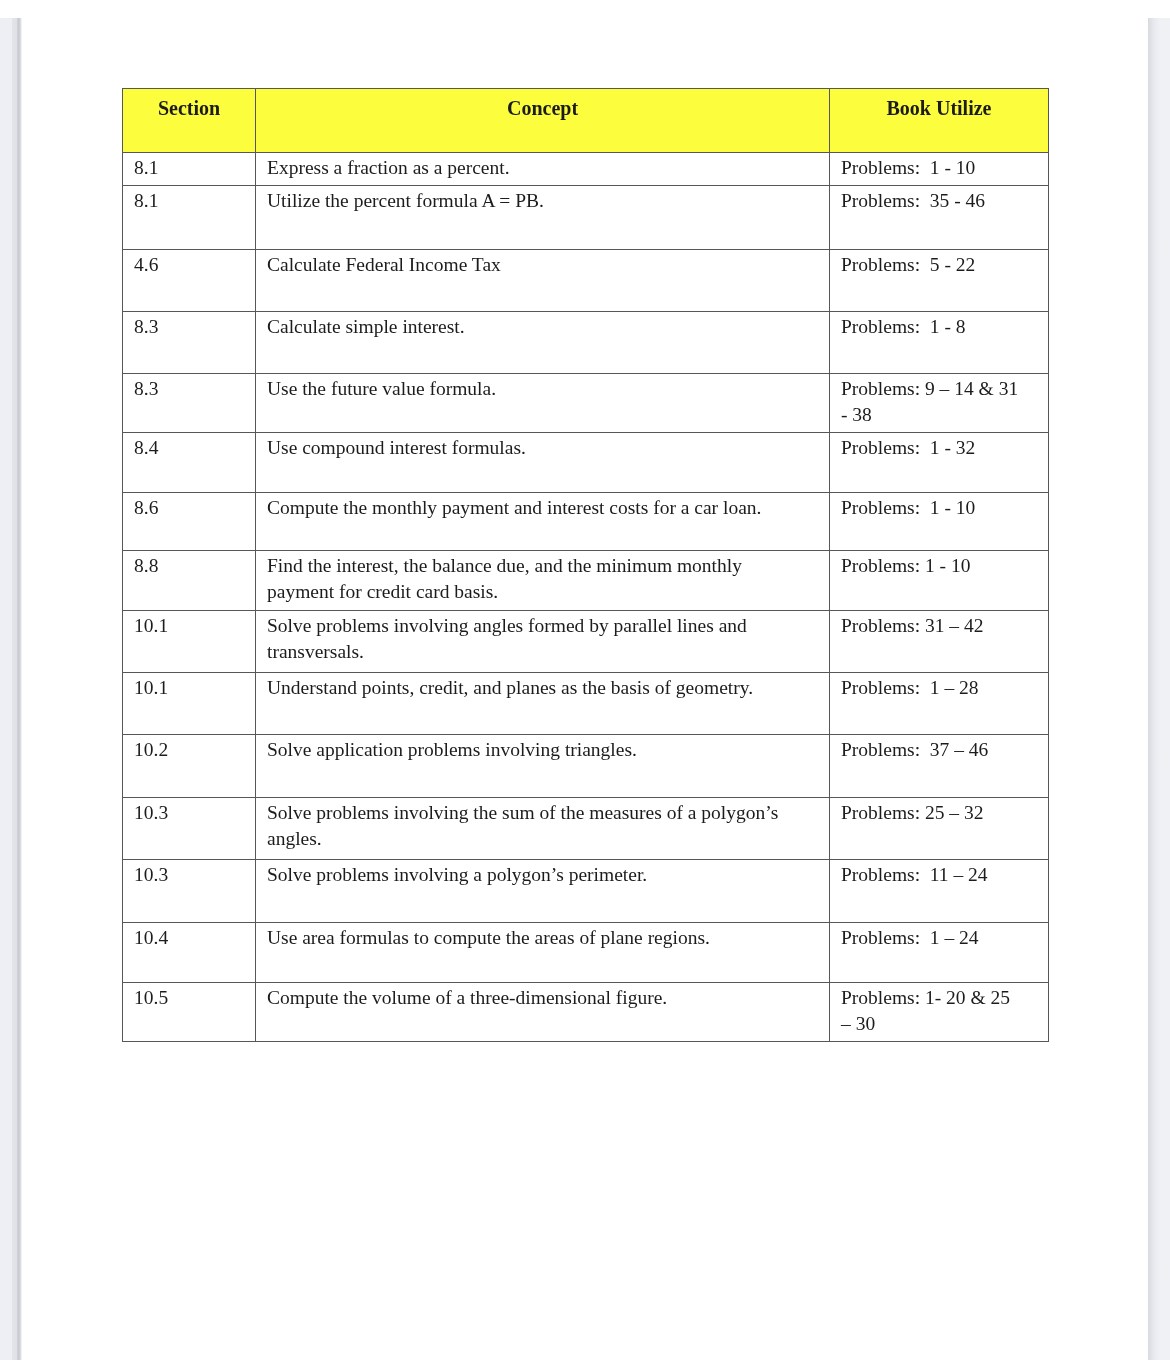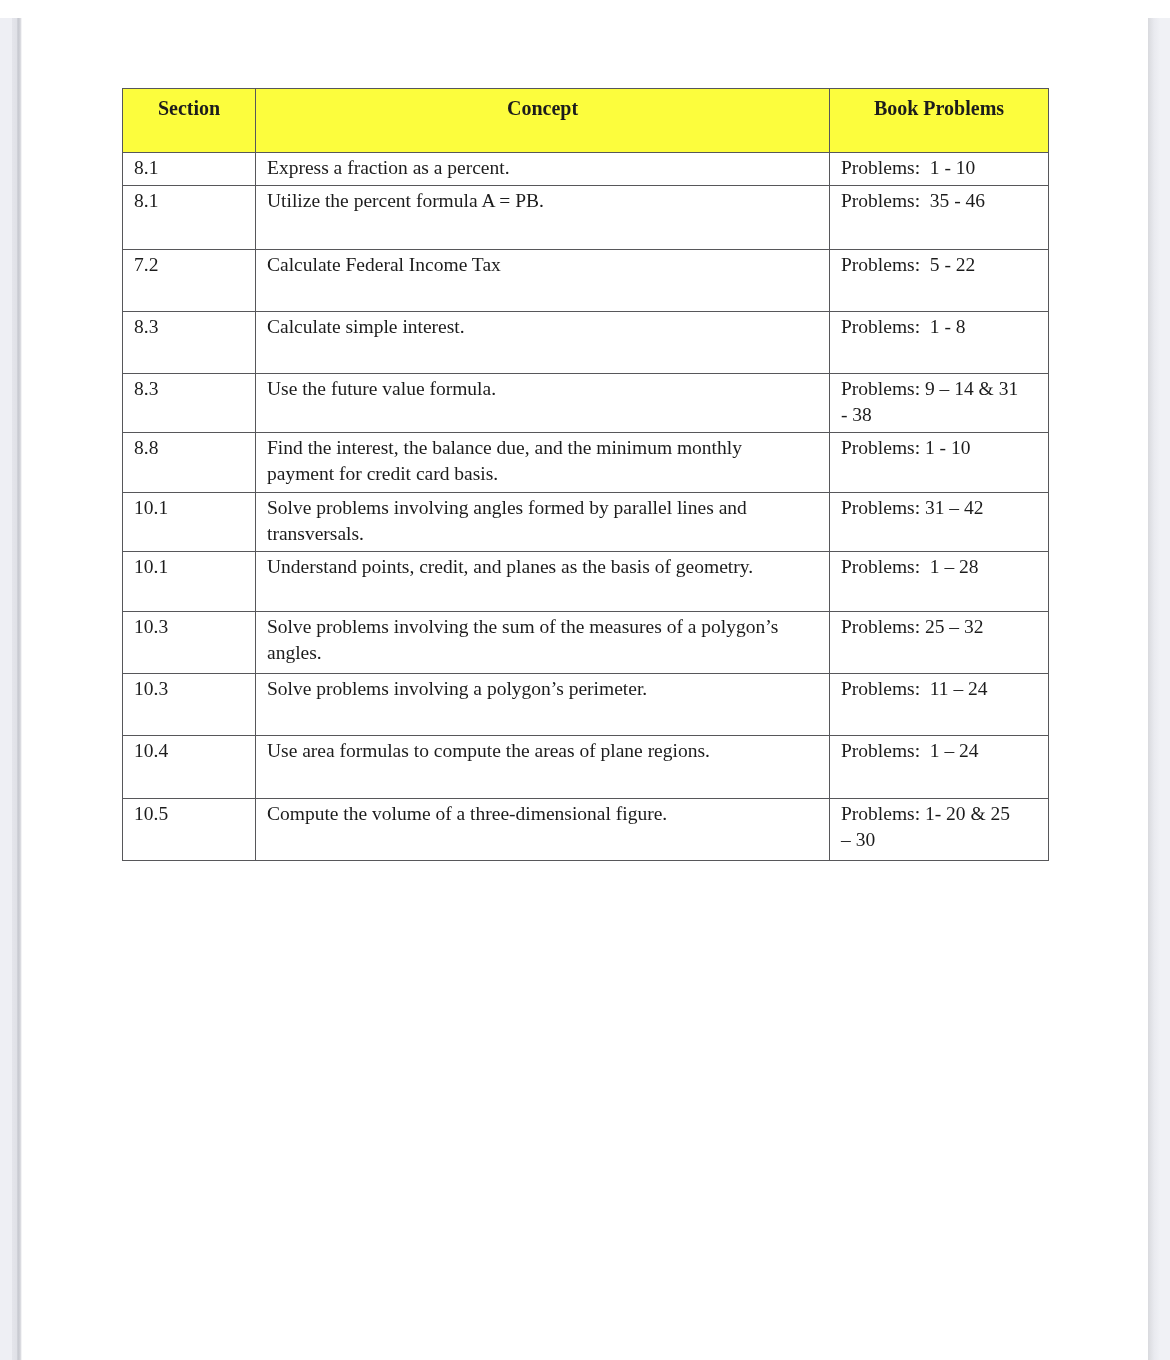--- a/index.html
+++ b/index.html
@@ -93,63 +93,78 @@
   <table class="schedule">
     <colgroup>
         <col class="c1">
         <col class="c2">
         <col class="c3">
       </colgroup>
     <thead>
       <tr>
         <th>Section</th>
         <th>Concept</th>
-        <th>Book Problems</th>
+        <th>Book Utilize</th>
       </tr>
     </thead>
     <tbody>
       <tr>
         <td>8.1</td>
         <td>Express a fraction as a percent.</td>
         <td class="prob">Problems:  1 - 10</td>
       </tr>
       <tr>
         <td>8.1</td>
         <td>Utilize the percent formula A = PB.</td>
         <td class="prob">Problems:  35 - 46</td>
       </tr>
       <tr>
-        <td>7.2</td>
+        <td>4.6</td>
         <td>Calculate Federal Income Tax</td>
         <td class="prob">Problems:  5 - 22</td>
       </tr>
       <tr>
         <td>8.3</td>
         <td>Calculate simple interest.</td>
         <td class="prob">Problems:  1 - 8</td>
       </tr>
       <tr>
         <td>8.3</td>
         <td>Use the future value formula.</td>
         <td class="prob">Problems: 9 – 14 &amp; 31 - 38</td>
+      </tr>
+      <tr>
+        <td>8.4</td>
+        <td>Use compound interest formulas.</td>
+        <td class="prob">Problems:  1 - 32</td>
+      </tr>
+      <tr>
+        <td>8.6</td>
+        <td>Compute the monthly payment and interest costs for a car loan.</td>
+        <td class="prob">Problems:  1 - 10</td>
       </tr>
       <tr>
         <td>8.8</td>
         <td>Find the interest, the balance due, and the minimum monthly payment for credit card basis.</td>
         <td class="prob">Problems: 1 - 10</td>
       </tr>
       <tr>
         <td>10.1</td>
         <td>Solve problems involving angles formed by parallel lines and transversals.</td>
         <td class="prob">Problems: 31 – 42</td>
       </tr>
       <tr>
         <td>10.1</td>
         <td>Understand points, credit, and planes as the basis of geometry.</td>
         <td class="prob">Problems:  1 – 28</td>
+      </tr>
+      <tr>
+        <td>10.2</td>
+        <td>Solve application problems involving triangles.</td>
+        <td class="prob">Problems:  37 – 46</td>
       </tr>
       <tr>
         <td>10.3</td>
         <td>Solve problems involving the sum of the measures of a polygon’s angles.</td>
         <td class="prob">Problems: 25 – 32</td>
       </tr>
       <tr>
         <td>10.3</td>
         <td>Solve problems involving a polygon’s perimeter.</td>
         <td class="prob">Problems:  11 – 24</td>

